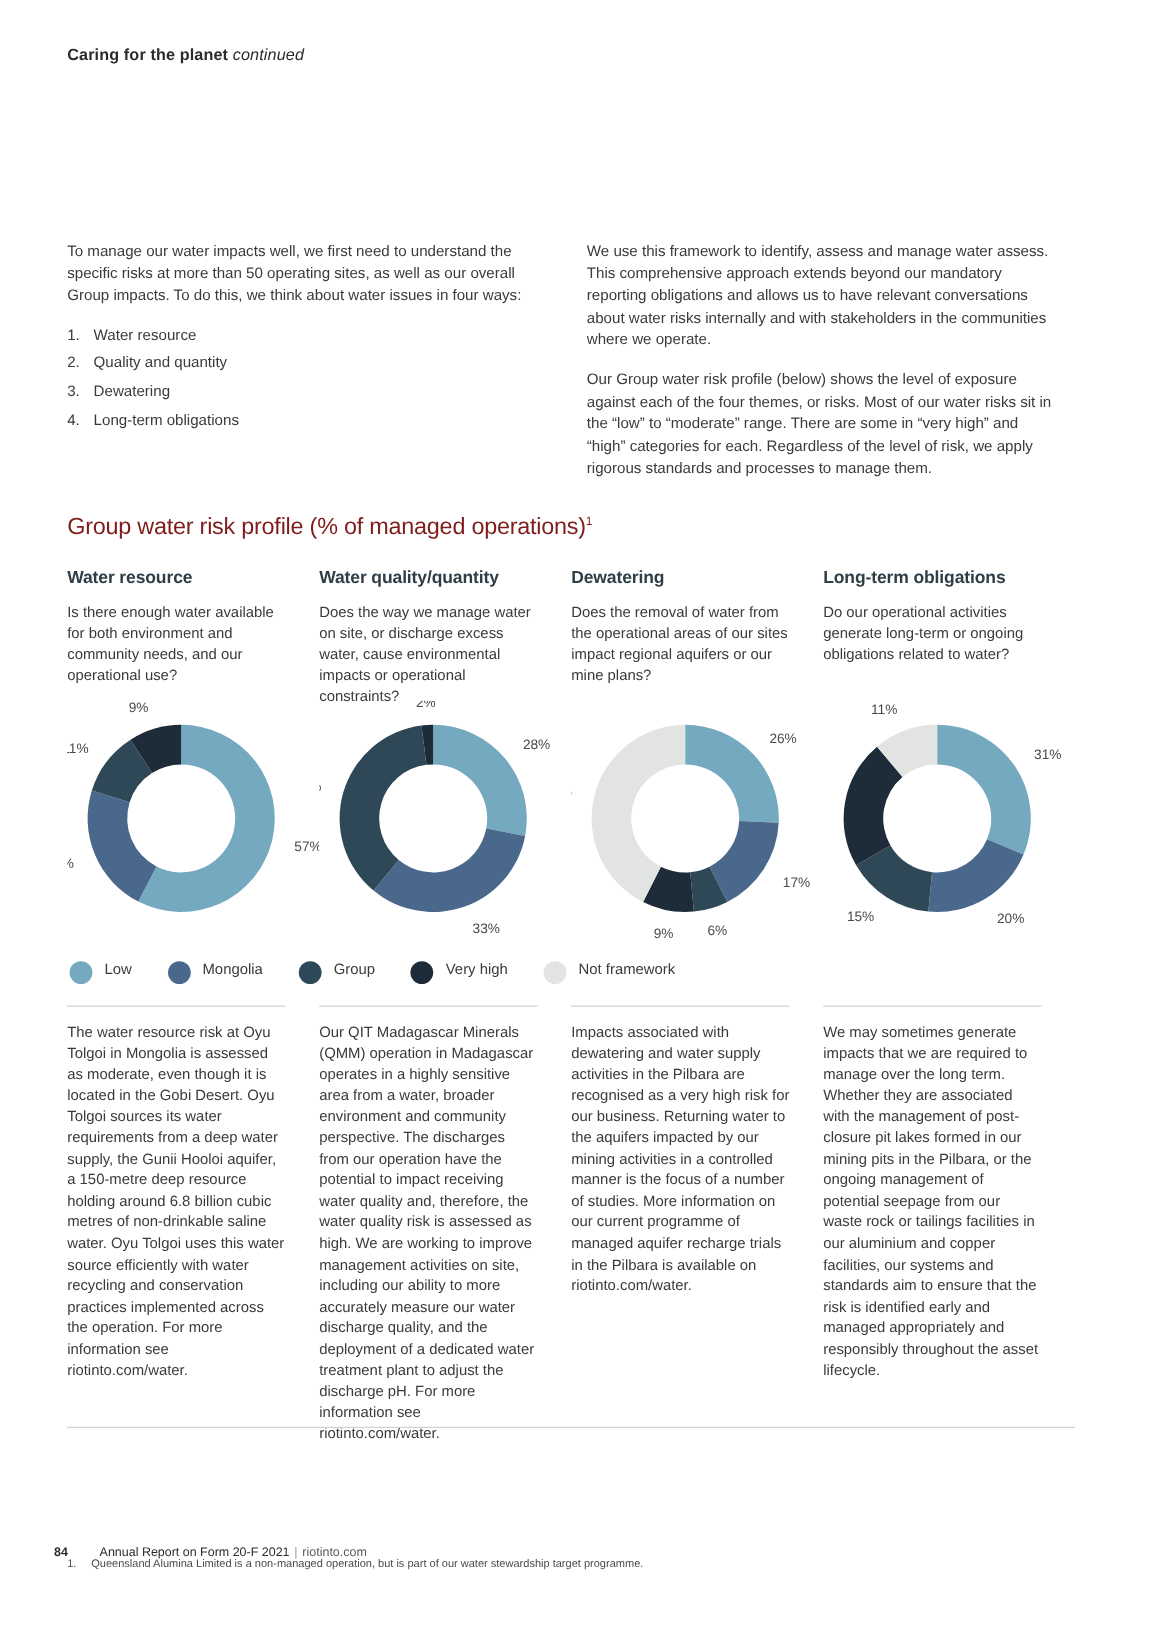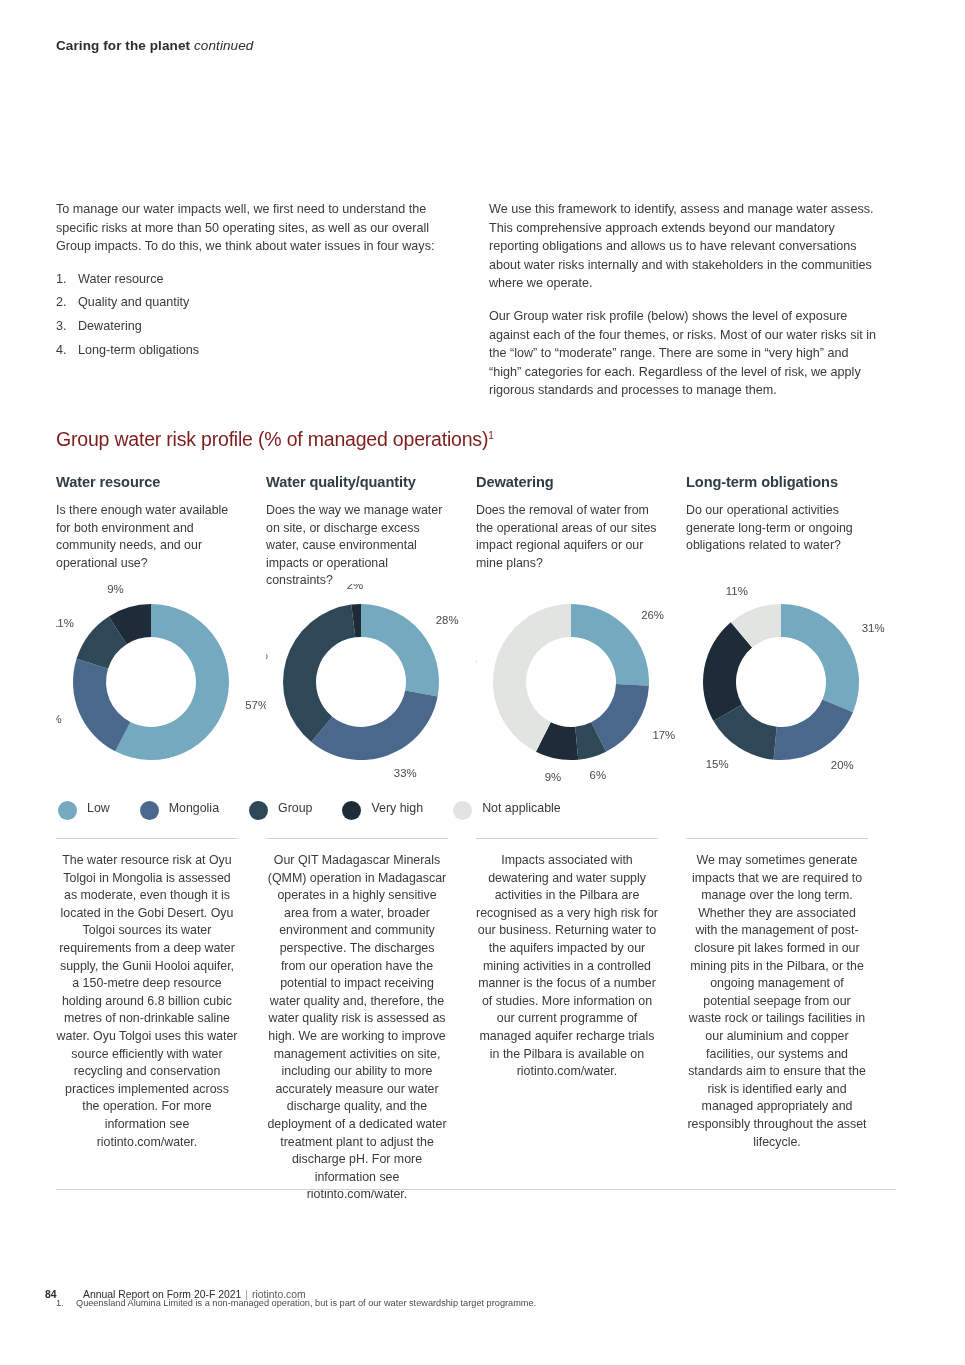--- a/index.html
+++ b/index.html
@@ -181,21 +181,20 @@
     position: absolute;
     left: 56px;
     top: 852px;
     width: 840px;
     display: flex;
   }
   .narr-col {
     width: 210px;
     box-sizing: border-box;
     padding-right: 28px;
-    text-align: center;
   }
   .narr-col p {
     margin: 0;
     font-size: 12.4px;
     line-height: 17.6px;
     color: #3a3a3a;
   }
 
   
   .bottom-rule {
@@ -375,21 +374,21 @@
     <div class="legend-item">
       <span class="legend-swatch" style="background:#2f4858"></span>
       <span class="legend-text">Group</span>
     </div>
     <div class="legend-item">
       <span class="legend-swatch" style="background:#1e2b38"></span>
       <span class="legend-text">Very high</span>
     </div>
     <div class="legend-item">
       <span class="legend-swatch" style="background:#e2e4e2"></span>
-      <span class="legend-text">Not applicable</span>
+      <span class="legend-text">Not framework</span>
     </div>
   </div>
 
   <div class="rule-row">
     <div class="rule-cell">
         <div class="rule"></div>
       </div>
     <div class="rule-cell">
         <div class="rule"></div>
       </div>

